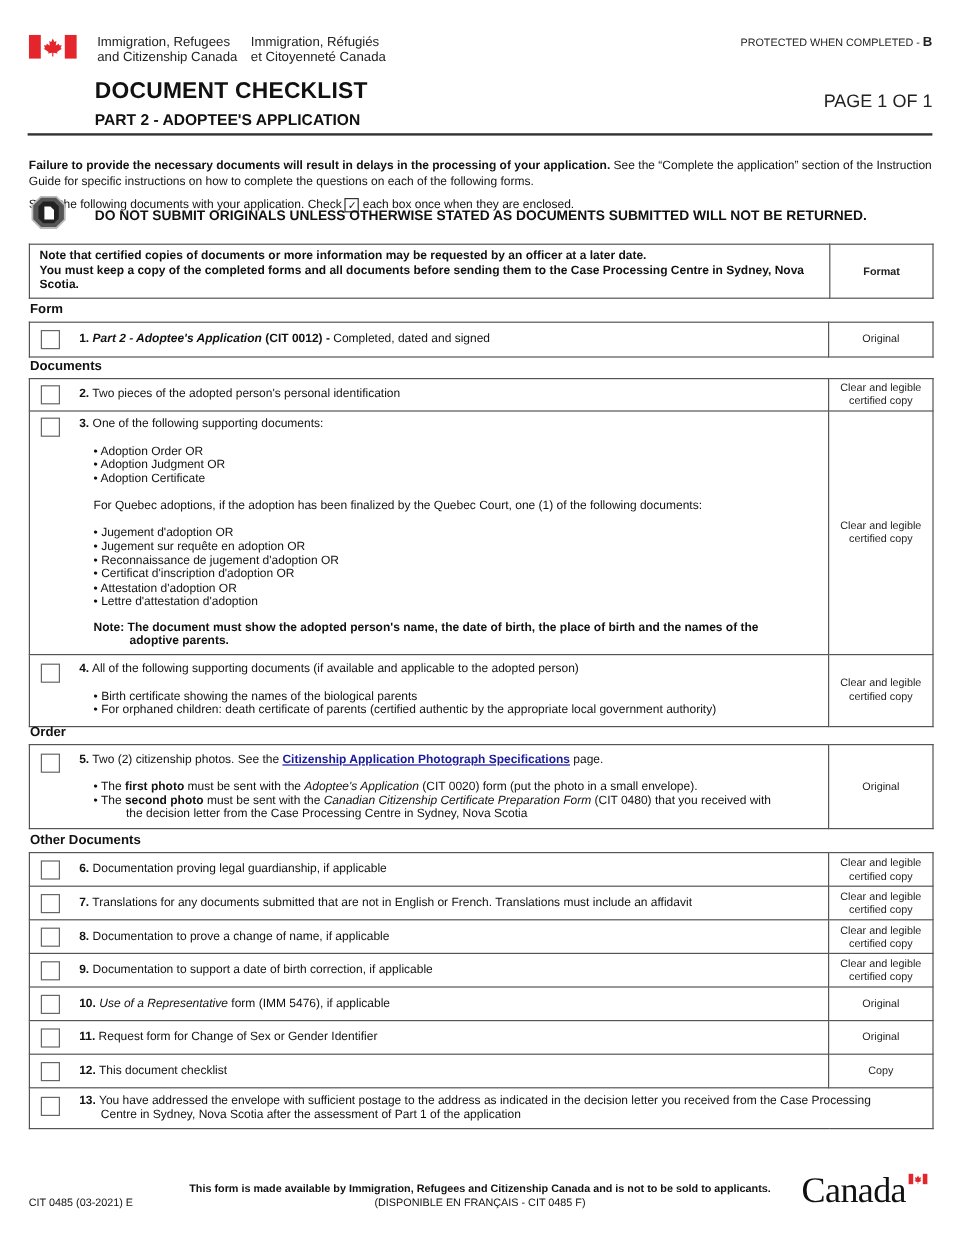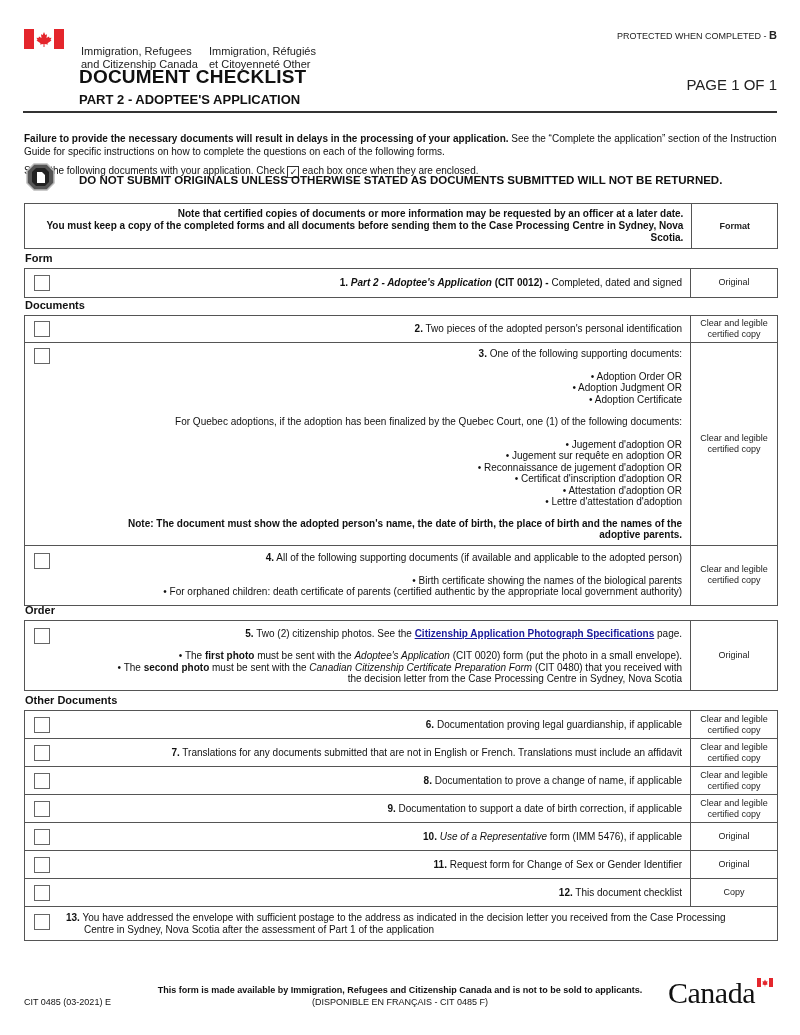--- a/index.html
+++ b/index.html
@@ -1,32 +1,32 @@
 <!DOCTYPE html>
 <html><head>
 <meta charset="utf-8">
 <style>
   html,body{margin:0;padding:0;background:#fff;}
   body{width:800px;height:1035px;position:relative;overflow:hidden;font-family:"Liberation Sans",sans-serif;color:#111;}
   .abs{position:absolute;}
   .flag{left:24px;top:29px;width:40px;height:20px;}
-  .dept{font-size:11px;line-height:13px;color:#222;margin-top:16px;}
+  .dept{font-size:11px;line-height:13px;color:#222;}
   .prot{right:23px;top:29px;font-size:9px;color:#222;}
   .prot b{font-size:11px;}
   .pagenum{right:23px;top:51px;font-size:15px;color:#222;margin-top:25px;}
   .title{left:79px;top:66px;font-size:19px;font-weight:bold;letter-spacing:0.2px;}
   .subtitle{left:79px;top:92px;font-size:13px;font-weight:bold;}
   .rule{left:23px;top:111px;width:754px;height:2px;background:#333;}
   .intro{left:24px;font-size:10px;line-height:13px;width:755px;}
   .chk{display:inline-block;width:10px;height:10px;border:1px solid #333;position:relative;top:1px;font-size:9px;line-height:10px;text-align:center;}
   .warn{left:79px;top:174px;font-size:11.5px;font-weight:bold;}
   .stopicon{left:23px;top:163px;width:35px;height:28px;}
   table.t{position:absolute;left:24px;width:754px;border-collapse:collapse;font-size:10px;}
   table.t td{border:1px solid #555;vertical-align:middle;padding:0;}
-  td.c1{width:666px;text-align:right;}
+  td.c1{width:666px;}
   td.c2{width:86px;text-align:center;font-size:9px;line-height:11px;color:#222;}
   .rowin{position:relative;padding:4px 8px 4px 41px;line-height:11.5px;}
   .box{position:absolute;left:9px;top:5px;width:14px;height:14px;border:1px solid #666;background:#fff;}
   .sec{position:absolute;left:25px;font-size:11px;font-weight:bold;}
   .sub{margin-left:12px;}
   .note{font-weight:bold;margin-top:10px;}
   .note .ind{padding-left:30px;display:block;}
   a.lnk{color:#1a1a9a;font-weight:bold;text-decoration:underline;}
   .gap{height:11px;}
   .foot1{left:24px;top:997px;font-size:9px;}
@@ -41,21 +41,21 @@
   <rect x="0" y="0" width="10" height="20" fill="#e4262c"></rect>
   <rect x="30" y="0" width="10" height="20" fill="#e4262c"></rect>
   <path d="M20 3 L21.3 6 L23 5.2 L22.5 9 L25 7.5 L25.5 9 L27.5 8.7 L26.5 11 L27.5 11.6 L23.5 14.3 L24 15.5 L20.5 15 L20.5 18 L19.5 18 L19.5 15 L16 15.5 L16.5 14.3 L12.5 11.6 L13.5 11 L12.5 8.7 L14.5 9 L15 7.5 L17.5 9 L17 5.2 L18.7 6 Z" fill="#e4262c"></path>
 </svg>
 <div class="abs dept" style="left:81px;top:29px;">
   <div>Immigration, Refugees</div>
   <div>and Citizenship Canada</div>
 </div>
 <div class="abs dept" style="left:209px;top:29px;">
   <div>Immigration, Réfugiés</div>
-  <div>et Citoyenneté Other</div>
+  <div>et Citoyenneté Canada</div>
 </div>
 <div class="abs prot"><span>PROTECTED WHEN COMPLETED - </span><b>B</b></div>
 <div class="abs pagenum">PAGE 1 OF 1</div>
 <div class="abs title">DOCUMENT CHECKLIST</div>
 <div class="abs subtitle">PART 2 - ADOPTEE'S APPLICATION</div>
 <div class="abs rule"></div>
 
 <div class="abs intro" style="top:118px;margin-top:46px;">
   <span>Send the following documents with your application. Check </span><span class="chk">✓</span><span> each box once when they are enclosed.</span>
 </div>

